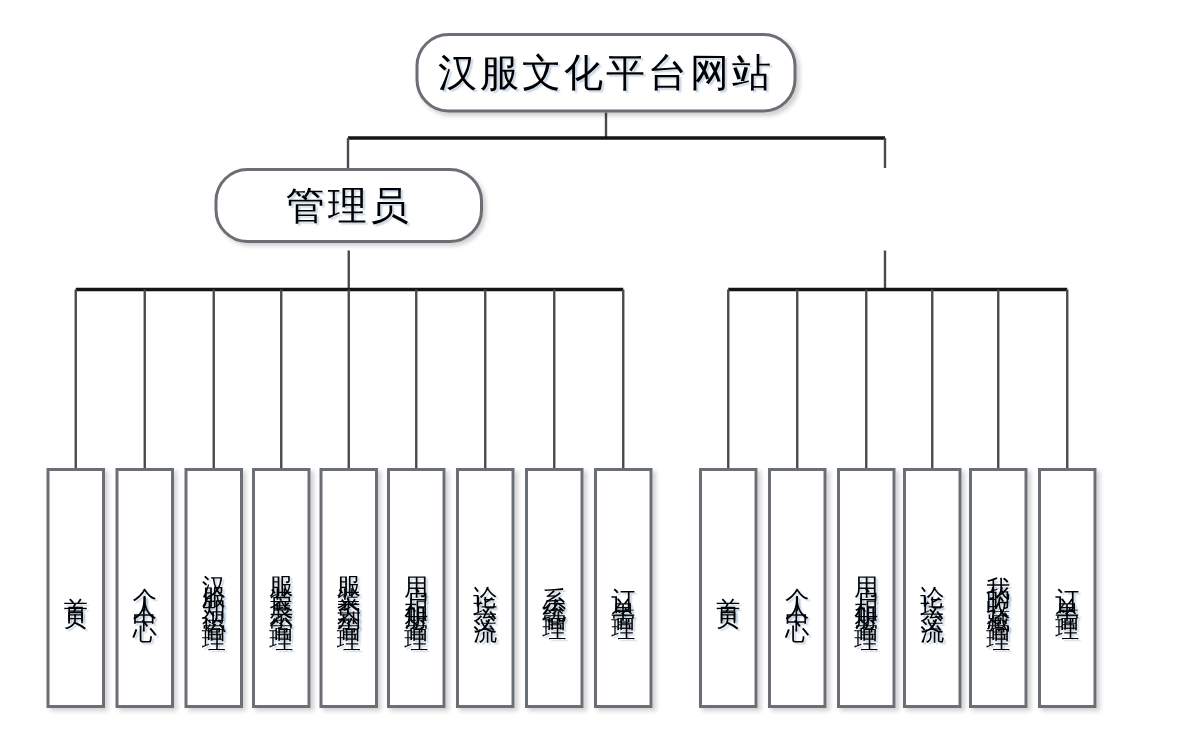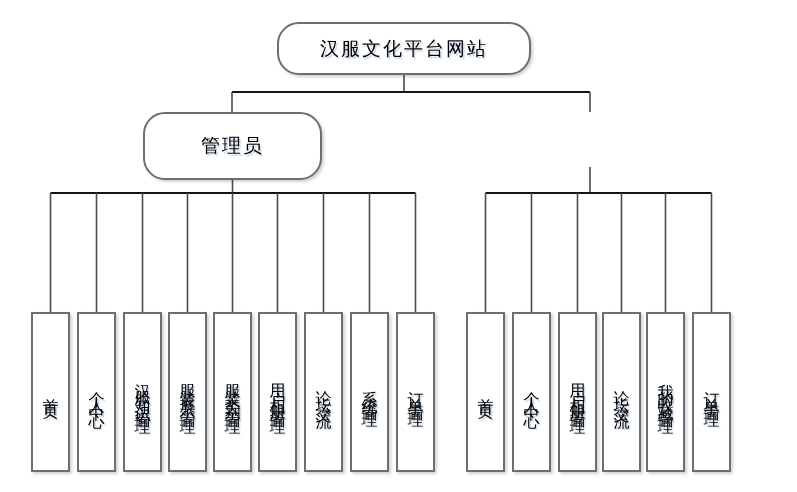--- a/index.html
+++ b/index.html
@@ -22,21 +22,21 @@
     background: #ffffff;
     border: 2px solid #6a6f75;
     box-shadow: 2px 2px 3px rgba(0,0,0,0.18);
     display: flex;
     align-items: center;
     justify-content: center;
     color: #000000;
     text-shadow: 1.5px 1.5px 1px rgba(130,165,205,0.45);
   }
   .h-node {
-    font-size: 19px;
+    font-size: 26px;
     letter-spacing: 2px;
     white-space: nowrap;
     border-radius: 22px;
   }
   .v-node {
     writing-mode: vertical-rl;
     text-orientation: upright;
     font-size: 16px;
     letter-spacing: 7px;
     line-height: 1;
@@ -72,21 +72,21 @@
     <line x1="485.5" y1="193" x2="485.5" y2="312" stroke="#4a4a4a" stroke-width="1.6"></line>
     <line x1="531.5" y1="193" x2="531.5" y2="312" stroke="#4a4a4a" stroke-width="1.6"></line>
     <line x1="577.5" y1="193" x2="577.5" y2="312" stroke="#4a4a4a" stroke-width="1.6"></line>
     <line x1="621.5" y1="193" x2="621.5" y2="312" stroke="#4a4a4a" stroke-width="1.6"></line>
     <line x1="665.5" y1="193" x2="665.5" y2="312" stroke="#4a4a4a" stroke-width="1.6"></line>
     <line x1="711.5" y1="193" x2="711.5" y2="312" stroke="#4a4a4a" stroke-width="1.6"></line>
   </svg>
 
   <div class="node h-node" style="left:277px; top:22px; width:254px; height:53px;">汉服文化平台网站</div>
 
-  <div class="node h-node" style="left:143px; top:112px; width:179px; height:68px;">管理员</div>
+  <div class="node h-node" style="left:143px; top:112px; width:179px; height:50px;">管理员</div>
 
   <div class="node v-node leaf" style="left:31px;">首页</div>
   <div class="node v-node leaf" style="left:77px;">个人中心</div>
   <div class="node v-node leaf" style="left:123px;">汉服知识管理</div>
   <div class="node v-node leaf" style="left:168px;">服装展示管理</div>
   <div class="node v-node leaf" style="left:213px;">服装类别管理</div>
   <div class="node v-node leaf" style="left:258px;">用户相册管理</div>
   <div class="node v-node leaf" style="left:304px;">论坛交流</div>
   <div class="node v-node leaf" style="left:350px;">系统管理</div>
   <div class="node v-node leaf" style="left:396px;">订单管理</div>

